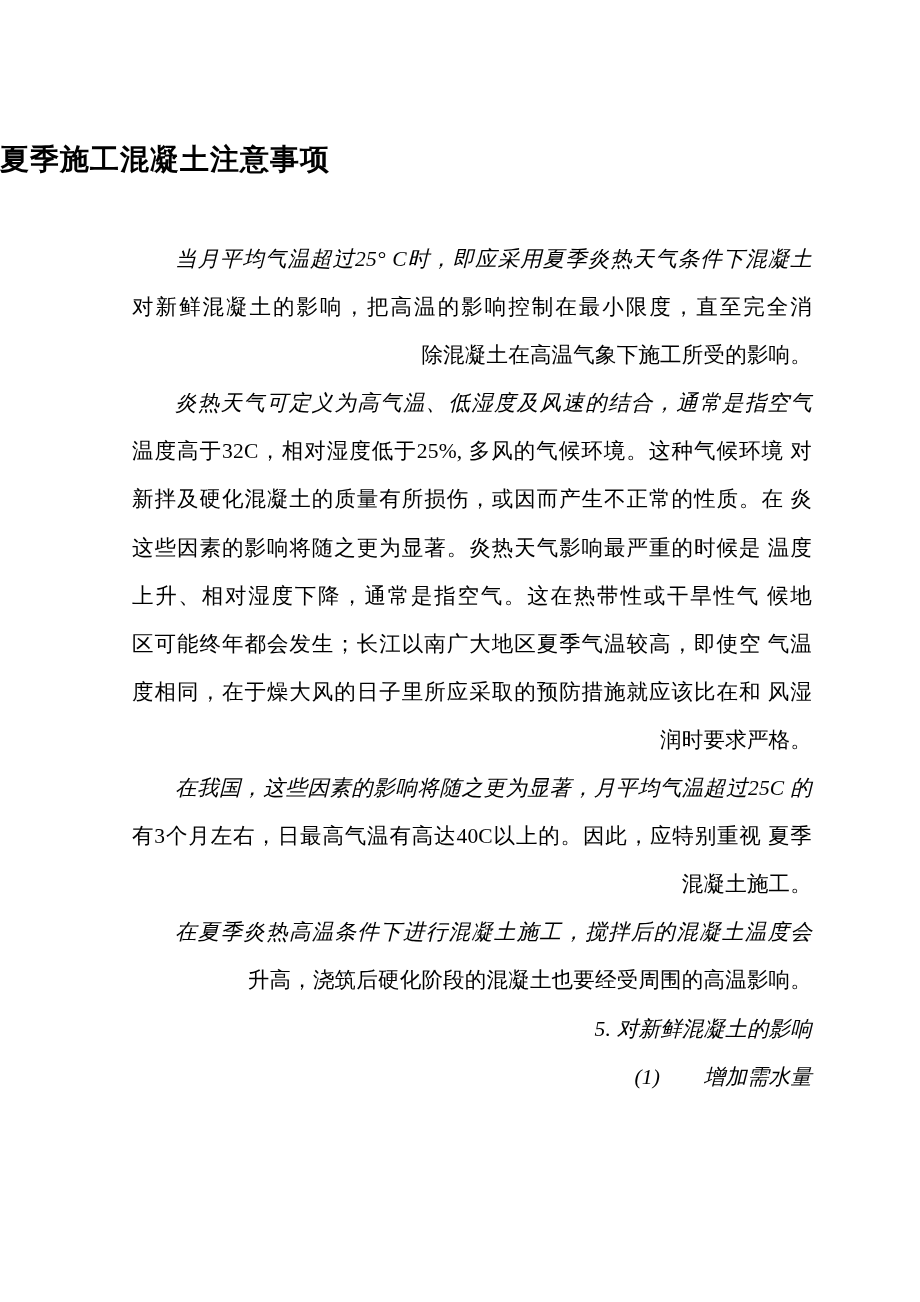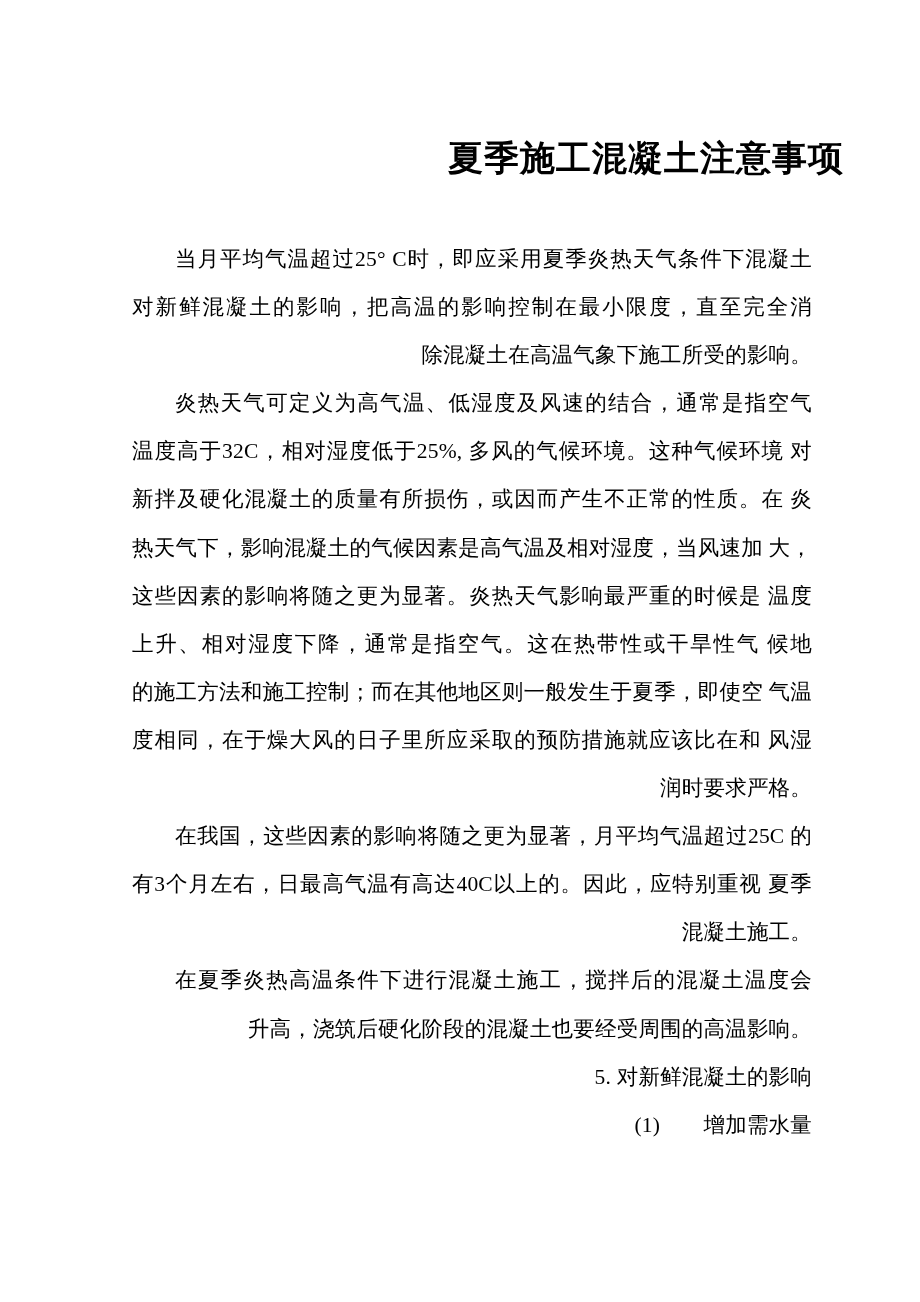--- a/index.html
+++ b/index.html
@@ -23,22 +23,22 @@
     height: 1302px;
     background: #ffffff;
   }
   .doc-title {
     position: absolute;
     left: 0;
     top: 138px;
     width: 844px;
     height: 42px;
     line-height: 42px;
-    text-align: right;
-    font-size: 35px;
+    text-align: left;
+    font-size: 29px;
     font-weight: bold;
     letter-spacing: 1px;
   }
   .body-text {
     position: absolute;
     left: 132px;
     top: 235px;
     width: 680px;
   }
   .paragraph {
@@ -56,20 +56,21 @@
   .j {
     text-align: justify;
     text-align-last: justify;
   }
   .s {
     text-align: right;
   }
   
   .ind {
     text-indent: 43px;
+    font-style: italic;
   }
 </style>
 </head>
 <body>
 
 <div class="page">
 
   <div class="doc-title">夏季施工混凝土注意事项</div>
 
   <div class="body-text">
@@ -77,24 +78,23 @@
     <div class="paragraph">
       <div class="line j ind">当月平均气温超过25° C时，即应采用夏季炎热天气条件下混凝土</div>
       <div class="line j">对新鲜混凝土的影响，把高温的影响控制在最小限度，直至完全消</div>
       <div class="line s">除混凝土在高温气象下施工所受的影响。</div>
     </div>
 
     <div class="paragraph">
       <div class="line j ind">炎热天气可定义为高气温、低湿度及风速的结合，通常是指空气</div>
       <div class="line j">温度高于32C，相对湿度低于25%, 多风的气候环境。这种气候环境 对</div>
       <div class="line j">新拌及硬化混凝土的质量有所损伤，或因而产生不正常的性质。在 炎</div>
-      <div class="line j">热天气下，影响混凝土的气候因素是高气温及相对湿度，当风速加 大，</div>
       <div class="line j">这些因素的影响将随之更为显著。炎热天气影响最严重的时候是 温度</div>
       <div class="line j">上升、相对湿度下降，通常是指空气。这在热带性或干旱性气 候地</div>
-      <div class="line j">的施工方法和施工控制；而在其他地区则一般发生于夏季，即使空 气温</div>
+      <div class="line j">区可能终年都会发生；长江以南广大地区夏季气温较高，即使空 气温</div>
       <div class="line j">度相同，在于燥大风的日子里所应采取的预防措施就应该比在和 风湿</div>
       <div class="line s">润时要求严格。</div>
     </div>
 
     <div class="paragraph">
       <div class="line j ind">在我国，这些因素的影响将随之更为显著，月平均气温超过25C 的</div>
       <div class="line j">有3个月左右，日最高气温有高达40C以上的。因此，应特别重视 夏季</div>
       <div class="line s">混凝土施工。</div>
     </div>
 

